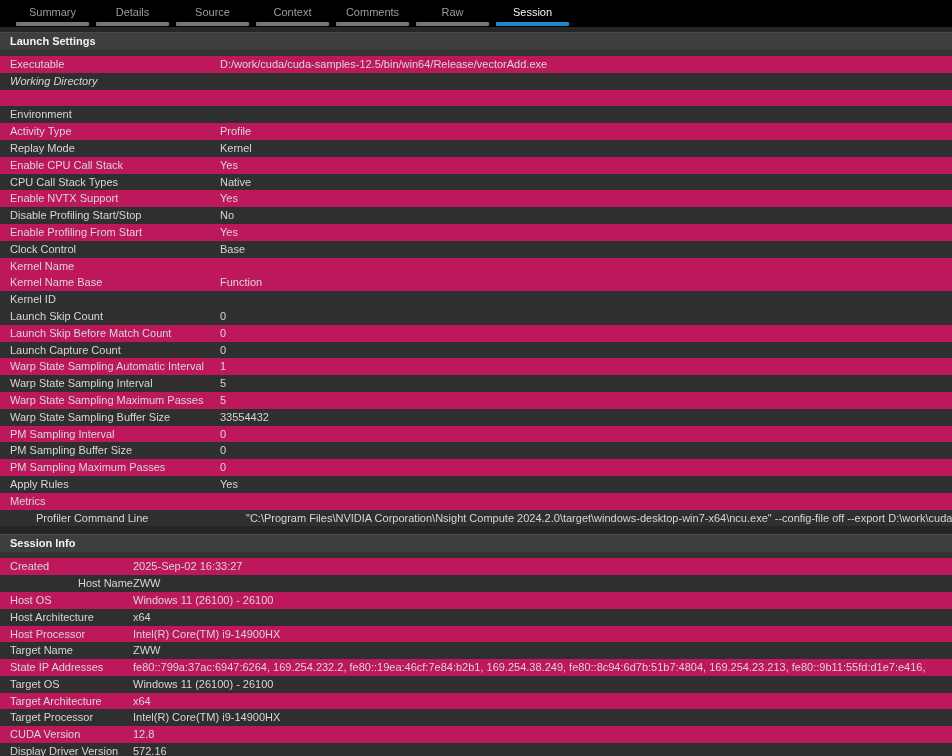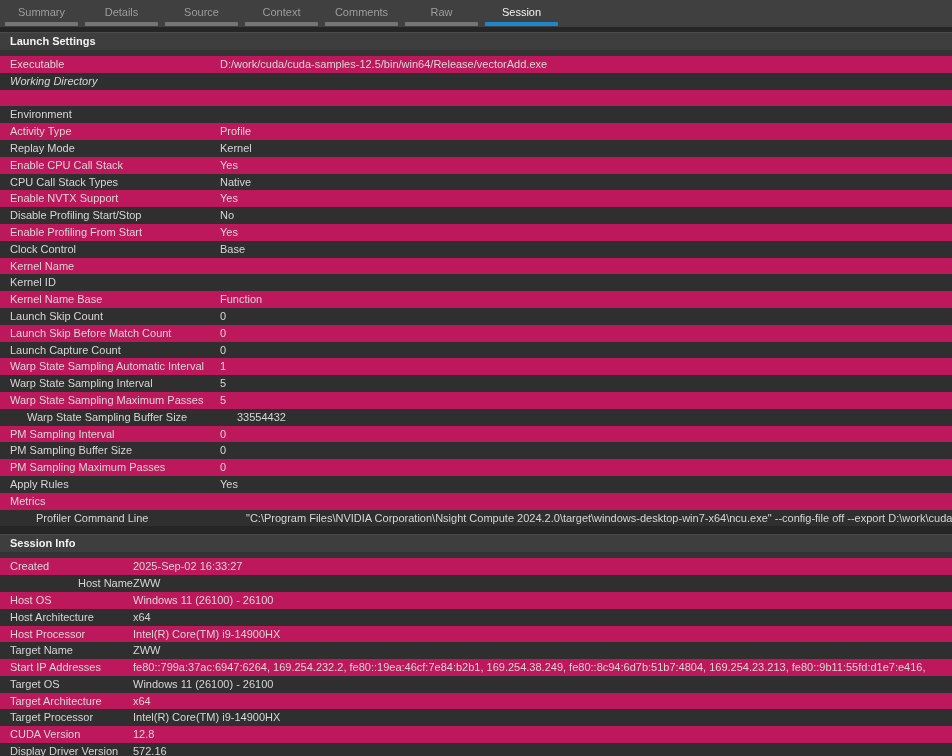--- a/index.html
+++ b/index.html
@@ -5,22 +5,22 @@
   html,body{margin:0;padding:0;}
   body{
     width:952px;height:756px;overflow:hidden;
     background:#2a2a2a;
     font-family:"Liberation Sans","DejaVu Sans",sans-serif;
     -webkit-font-smoothing:antialiased;
   }
   
   .tabbar{
     display:flex;align-items:stretch;
-    height:27px;background:#404040;
-    padding-left:5px;box-sizing:border-box;
+    height:27px;background:#000000;
+    padding-left:16px;box-sizing:border-box;
   }
   .tab{
     position:relative;width:73px;margin-right:7px;
     font-size:11px;color:#9d9d9d;text-align:center;
     padding-top:6px;box-sizing:border-box;cursor:default;
     white-space:nowrap;
   }
   .tab .tab-underline{
     position:absolute;left:0;right:0;bottom:1px;height:4px;
     background:#767676;border-radius:1px;
@@ -109,29 +109,29 @@
       <span class="prop-value">Yes</span>
     </div>
     <div class="prop-row light">
       <span class="prop-label" style="flex-basis: 210px;">Clock Control</span>
       <span class="prop-value">Base</span>
     </div>
     <div class="prop-row dark">
       <span class="prop-label" style="flex-basis: 210px;">Kernel Name</span>
       <span class="prop-value"></span>
     </div>
-    <div class="prop-row light">
-      <span class="prop-label" style="flex-basis: 210px;">Kernel ID</span>
-      <span class="prop-value"></span>
-    </div>
     <div class="prop-row dark">
       <span class="prop-label" style="flex-basis: 210px;">Kernel Name Base</span>
       <span class="prop-value">Function</span>
     </div>
     <div class="prop-row light">
+      <span class="prop-label" style="flex-basis: 210px;">Kernel ID</span>
+      <span class="prop-value"></span>
+    </div>
+    <div class="prop-row light">
       <span class="prop-label" style="flex-basis: 210px;">Launch Skip Count</span>
       <span class="prop-value">0</span>
     </div>
     <div class="prop-row dark">
       <span class="prop-label" style="flex-basis: 210px;">Launch Skip Before Match Count</span>
       <span class="prop-value">0</span>
     </div>
     <div class="prop-row light">
       <span class="prop-label" style="flex-basis: 210px;">Launch Capture Count</span>
       <span class="prop-value">0</span>
@@ -142,21 +142,21 @@
     </div>
     <div class="prop-row light">
       <span class="prop-label" style="flex-basis: 210px;">Warp State Sampling Interval</span>
       <span class="prop-value">5</span>
     </div>
     <div class="prop-row dark">
       <span class="prop-label" style="flex-basis: 210px;">Warp State Sampling Maximum Passes</span>
       <span class="prop-value">5</span>
     </div>
     <div class="prop-row light">
-      <span class="prop-label" style="flex-basis: 210px; margin-left: 17px;">Warp State Sampling Buffer Size</span>
+      <span class="prop-label" style="flex-basis: 210px;">Warp State Sampling Buffer Size</span>
       <span class="prop-value">33554432</span>
     </div>
     <div class="prop-row dark">
       <span class="prop-label" style="flex-basis: 210px;">PM Sampling Interval</span>
       <span class="prop-value">0</span>
     </div>
     <div class="prop-row light">
       <span class="prop-label" style="flex-basis: 210px;">PM Sampling Buffer Size</span>
       <span class="prop-value">0</span>
     </div>
@@ -197,21 +197,21 @@
     </div>
     <div class="prop-row dark">
       <span class="prop-label" style="flex-basis: 123px;">Host Processor</span>
       <span class="prop-value">Intel(R) Core(TM) i9-14900HX</span>
     </div>
     <div class="prop-row light">
       <span class="prop-label" style="flex-basis: 123px;">Target Name</span>
       <span class="prop-value">ZWW</span>
     </div>
     <div class="prop-row dark">
-      <span class="prop-label" style="flex-basis: 123px;">Start IP Addresses</span>
+      <span class="prop-label" style="flex-basis: 123px;">State IP Addresses</span>
       <span class="prop-value">fe80::799a:37ac:6947:6264, 169.254.232.2, fe80::19ea:46cf:7e84:b2b1, 169.254.38.249, fe80::8c94:6d7b:51b7:4804, 169.254.23.213, fe80::9b11:55fd:d1e7:e416,</span>
     </div>
     <div class="prop-row light">
       <span class="prop-label" style="flex-basis: 123px;">Target OS</span>
       <span class="prop-value">Windows 11 (26100) - 26100</span>
     </div>
     <div class="prop-row dark">
       <span class="prop-label" style="flex-basis: 123px;">Target Architecture</span>
       <span class="prop-value">x64</span>
     </div>

